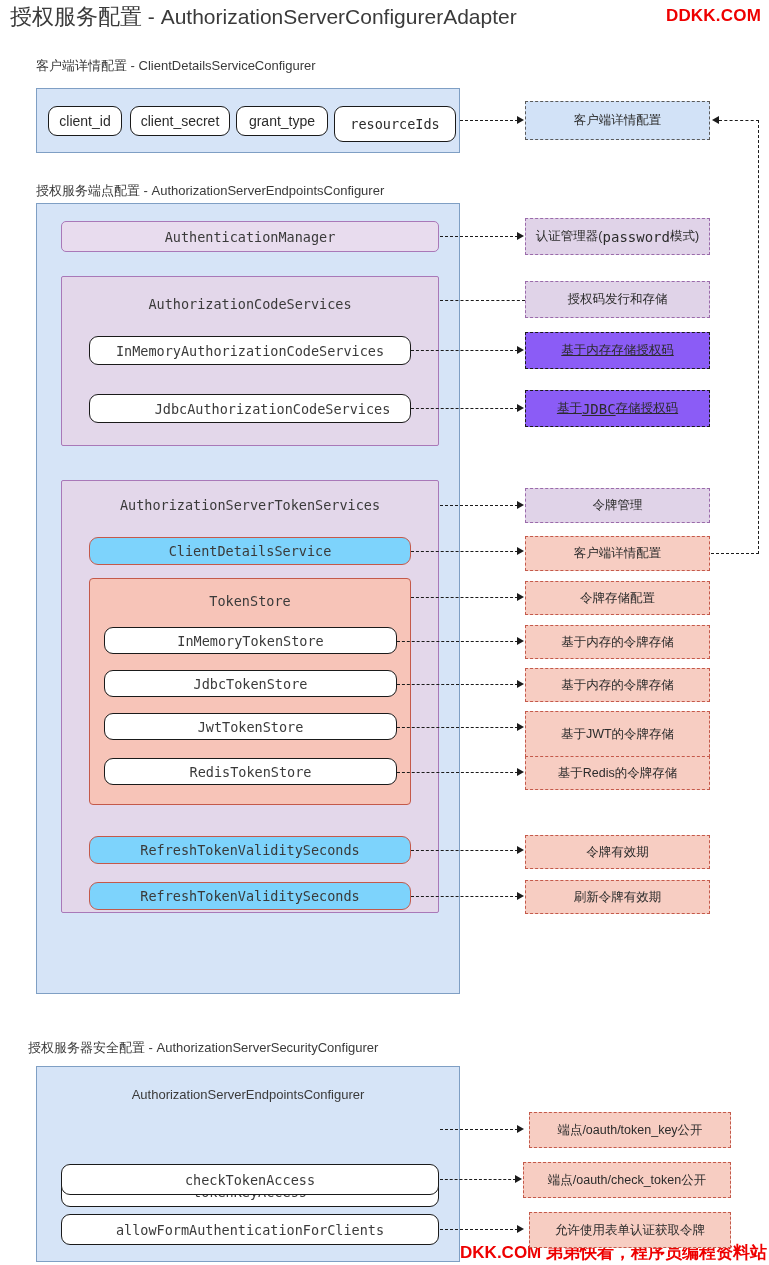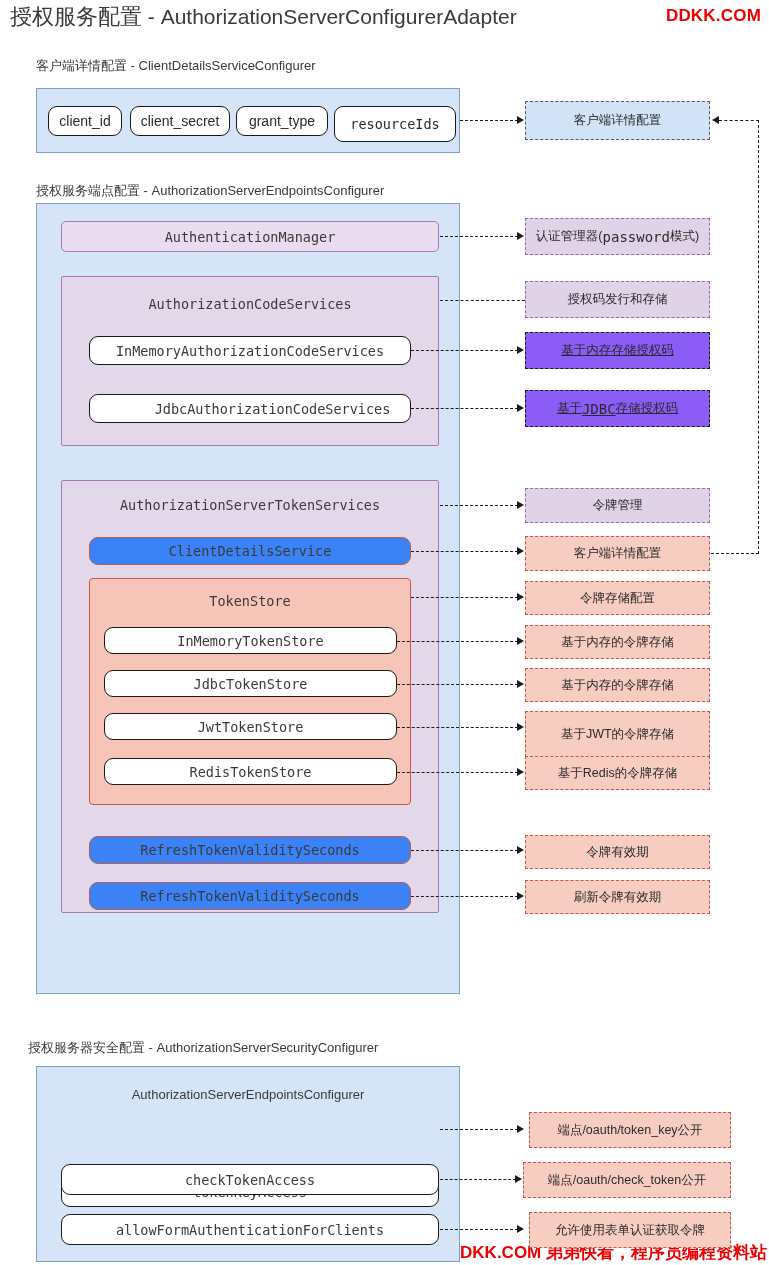--- a/index.html
+++ b/index.html
@@ -77,21 +77,21 @@
     background: #ffffff;
     border: 1.4px solid #1a1a1a;
     border-radius: 9px;
   }
   .node-purple {
     background: #e8dcee;
     border: 1px solid #a978b8;
     border-radius: 5px;
   }
   .node-red {
-    background: #3b82f6;
+    background: #7dd3fc;
     border: 1px solid #c4594a;
     border-radius: 9px;
   }
   .panel-label {
     font-family: "DejaVu Sans Mono", monospace;
     font-size: 13.5px;
     color: #3a3a3a;
     text-align: center;
     width: 100%;
   }

